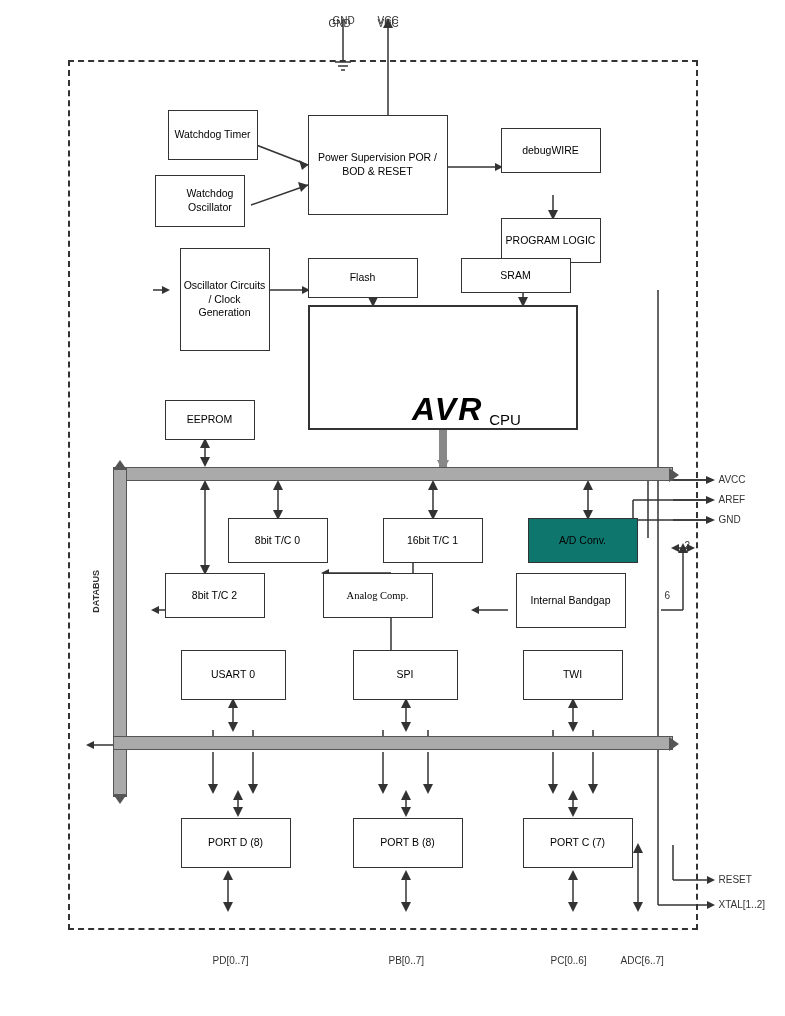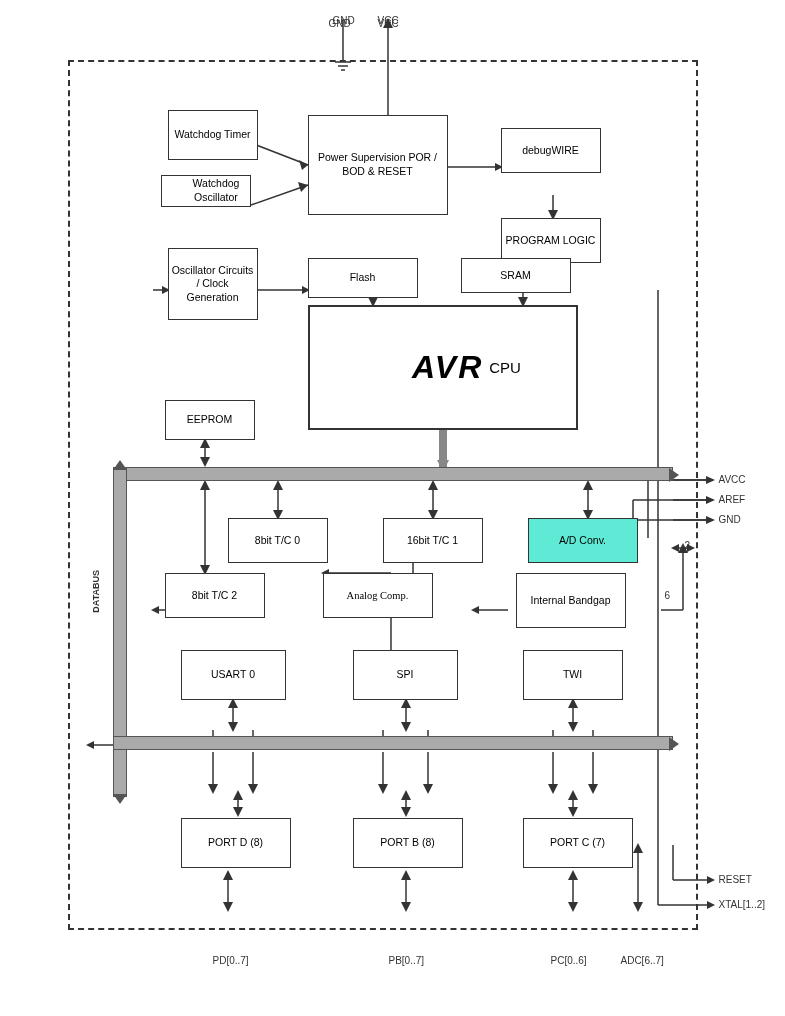--- a/index.html
+++ b/index.html
@@ -41,21 +41,21 @@
       background: #fff;
       display: flex;
       align-items: center;
       justify-content: center;
       text-align: center;
       font-size: 10.5px;
       line-height: 1.3;
       padding: 3px;
     }
     .block-gray {
-      background: #5eead4;
+      background: #0f766e;
     }
     .label-text {
       position: absolute;
       font-size: 10px;
       color: #333;
       font-family: Arial, sans-serif;
       white-space: nowrap;
     }
     
     .avr-block {
@@ -282,25 +282,25 @@
 
     <div class="label-text" style="left:320px; top:5px;">GND</div>
     <div class="label-text" style="left:365px; top:5px;">VCC</div>
 
     <div class="outer-border"></div>
 
     <div class="block" style="left:155px; top:100px; width:90px; height:50px;">
       <span>Watchdog Timer</span>
     </div>
 
-    <div class="block" style="left:148px; top:165px; width:90px; height:32px;padding-left:24px;">
+    <div class="block" style="left:142px; top:165px; width:90px; height:52px;padding-left:24px;">
       <span>Watchdog Oscillator</span>
     </div>
 
-    <div class="block" style="left:155px; top:238px; width:90px; height:72px;justify-content:center;">
+    <div class="block" style="left:167px; top:238px; width:90px; height:103px;justify-content:center;">
       <span>Oscillator Circuits / Clock Generation</span>
     </div>
 
     <div class="block" style="left:295px; top:105px; width:140px; height:100px;">
       <span>Power Supervision POR / BOD &amp; RESET</span>
     </div>
 
     <div class="block" style="left:488px; top:118px; width:100px; height:45px;">
       <span>debugWIRE</span>
     </div>
@@ -310,21 +310,21 @@
     </div>
 
     <div class="block" style="left:295px; top:248px; width:110px; height:40px;">
       <span>Flash</span>
     </div>
 
     <div class="block" style="left:448px; top:248px; width:110px; height:35px;">
       <span>SRAM</span>
     </div>
 
-    <div class="avr-block" style="position:absolute; left:295px; top:295px; width:270px; height:125px; display:flex; align-items:center; justify-content:center;padding-left:48px;">
+    <div class="avr-block" style="position:absolute; left:295px; top:295px; width:270px; height:125px; display:flex; align-items:flex-end; justify-content:center;padding-left:48px;">
       <span style="font-size:32px; font-weight:bold; font-style:italic; letter-spacing:2px;">AVR</span>
       <span style="font-size:15px; margin-left:6px;">CPU</span>
     </div>
 
     <div class="block" style="left:152px; top:390px; width:90px; height:40px;">
       <span>EEPROM</span>
     </div>
 
     <div class="databus-h" style="position:absolute; left:100px; top:457px; width:560px; height:14px; background:#aaa; border:1px solid #555;">
     </div>

